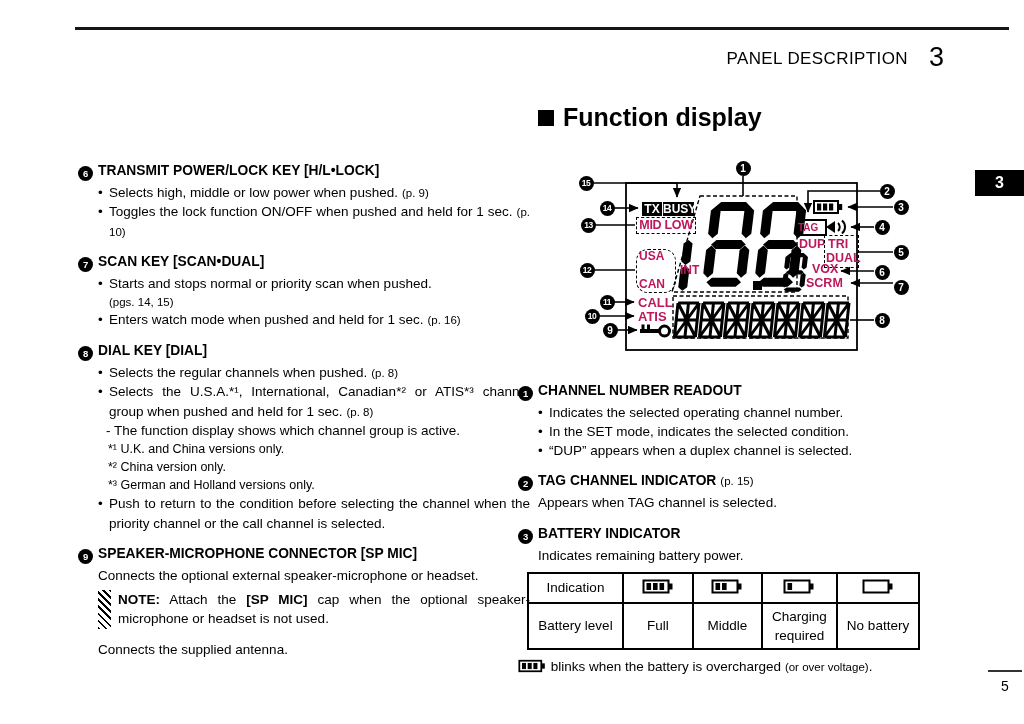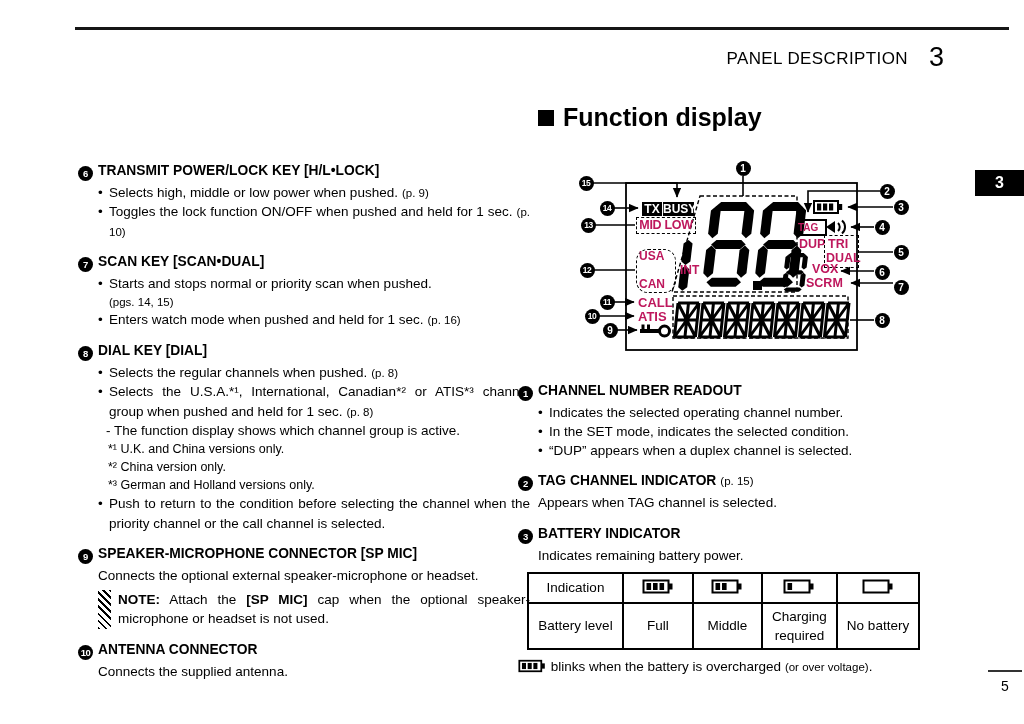--- a/index.html
+++ b/index.html
@@ -108,23 +108,20 @@
         <span class="cnum">9</span><span>SPEAKER-MICROPHONE CONNECTOR [SP MIC]</span>
       </div>
       <div class="sec-body">Connects the optional external speaker-microphone or headset.</div>
       <div class="note">
         <span class="hatch"></span>
         <span class="note-txt"><b>NOTE:</b><span> Attach the </span><b>[SP MIC]</b><span> cap when the optional speaker-microphone or headset is not used.</span></span>
       </div>
     </div>
 
     <div class="sec">
-      <div class="sec-h">
-        <span class="cnum">10</span><span>ANTENNA CONNECTOR</span>
-      </div>
       <div class="sec-body">Connects the supplied antenna.</div>
     </div>
   </div>
 
   <div class="diagram">
     <svg class="bg" width="360" height="212" viewBox="0 0 360 212">
       <defs>
         <marker id="ah" viewBox="0 0 8 8" refX="6.5" refY="3" markerWidth="7" markerHeight="7" orient="auto">
             <path d="M0,0L7,3L0,6Z"></path>
           </marker>

